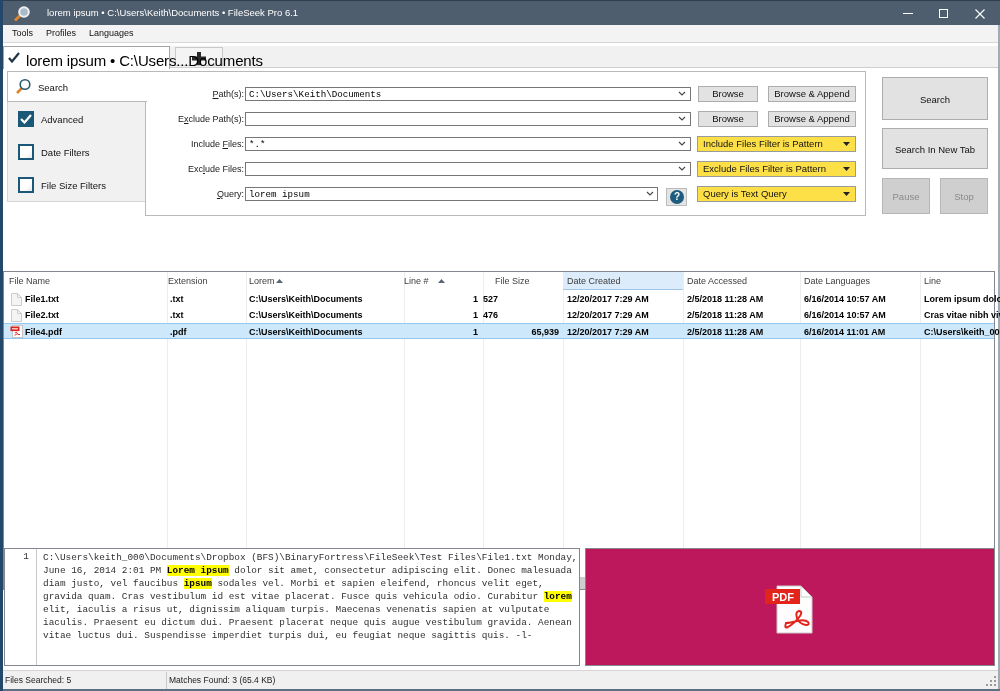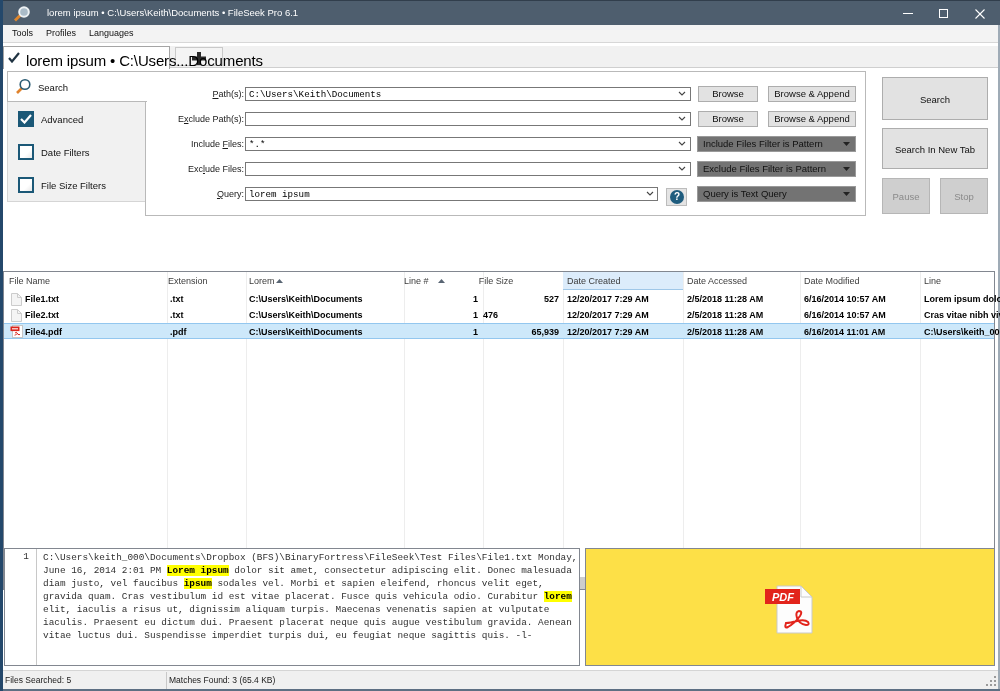--- a/index.html
+++ b/index.html
@@ -22,33 +22,33 @@
 #tabplus { left:175px; top:47px; width:48px; height:19px; background:#f4f4f4; border:1px solid #c9c9c9; z-index:2; }
 
 
 .ltab { left:7px; width:139px; background:#f1f1f1; border:1px solid #d5d5d5; border-top:none; font-size:11px; color:#111; }
 #ltab-search { left:7px; top:71px; width:140px; height:31px; background:#fff; border:1px solid #b9b9b9; border-right:none; z-index:2; }
 
 #groupbox { left:145px; top:71px; width:721px; height:145px; border:1px solid #b9b9b9; background:#fff; }
 .flabel { font-size:9px; color:#1a1a1a; text-align:right; width:99px; }
 .finput { background:#fff; border:1px solid #777; font-family:"Liberation Mono", monospace; font-size:9.2px; color:#000; padding:1px 3px; line-height:11px; }
 .btn { background:#e2e2e2; border:1px solid #adadad; font-size:9.5px; color:#111; text-align:center; white-space:nowrap; overflow:hidden; }
-.ddl { background:#737373; border:1px solid #9a9a9a; font-size:9.5px; color:#111; padding-left:5px; white-space:nowrap; overflow:hidden; }
+.ddl { background:#fde047; border:1px solid #9a9a9a; font-size:9.5px; color:#111; padding-left:5px; white-space:nowrap; overflow:hidden; }
 .dbtn { background:#cfcfcf; border:1px solid #b6b6b6; color:#8a8a8a; font-size:9.5px; text-align:center; }
 
 #table { left:3px; top:227px; width:992px; height:319px; border:1px solid #828790; background:#fff;margin-top:44px; }
 .hcell { position:absolute; top:0; height:18px; font-size:9px; color:#3c3c3c; line-height:19px; white-space:pre; }
 .col-line { position:absolute; top:0; width:1px; background:#ededed; }
 .row { position:absolute; left:0; width:990px; height:16px; font-size:9px; color:#000;font-weight:bold; }
 .cell { position:absolute; line-height:16px; white-space:pre; }
 
 #hscroll { left:0px; top:305px; width:990px; height:12px; background:#f1f1f1; }
 
 #prevL { left:4px; top:548px; width:576px; height:118px; border:1px solid #828790; background:#fff; }
-#prevR { left:585px; top:548px; width:410px; height:118px; border:1px solid #828790; background:#fde047;font-style:italic; }
+#prevR { left:585px; top:548px; width:410px; height:118px; border:1px solid #828790; background:#be185d; }
 #ptext { position:absolute; left:38px; top:2px; width:535px; font-family:"Liberation Mono", monospace; font-size:9.4px; line-height:13px; color:#303030; white-space:pre-wrap; }
 .hl { background:#ffff00; font-weight:bold; color:#000; }
 
 #statusbar { left:2px; top:670px; width:996px; height:19px; background:#f0f0f0; border-top:1px solid #d5d5d5; font-size:8.5px; color:#1a1a1a; }
 </style>
 </head>
 <body>
 
 <div id="titlebar" class="abs">
   <svg class="abs" style="left:13px;top:4px" width="19" height="18" viewBox="0 0 19 18">
@@ -174,32 +174,32 @@
   <div class="hcell" style="left:5px">File Name</div>
   <div class="hcell" style="left:164px">Extension</div>
   <div class="hcell" style="left:245px">Lorem</div>
   <svg class="abs" style="left:272px;top:7px" width="7" height="4" viewBox="0 0 7 4">
       <path d="M3.5 0 L7 4 L0 4 Z" fill="#596573"></path>
     </svg>
   <div class="hcell" style="left:400px;width:74px;text-align:left">Line #</div>
   <svg class="abs" style="left:434px;top:7px" width="7" height="4" viewBox="0 0 7 4">
       <path d="M3.5 0 L7 4 L0 4 Z" fill="#596573"></path>
     </svg>
-  <div class="hcell" style="left:454px;width:76px;text-align:center">File Size</div>
+  <div class="hcell" style="left:491px;width:76px;text-align:left">File Size</div>
   <div class="hcell" style="left:559px;width:120px;background:#dcecfb;border-bottom:1px solid #9fc7e8;padding-left:4px">Date Created</div>
   <div class="hcell" style="left:683px">Date Accessed</div>
-  <div class="hcell" style="left:800px">Date Modified</div>
+  <div class="hcell" style="left:800px">Date Languages</div>
   <div class="hcell" style="left:920px">Line</div>
 
   <div class="row" style="top:19px">
     <span class="cell" style="left:21px">File1.txt</span>
     <span class="cell" style="left:166px">.txt</span>
     <span class="cell" style="left:245px">C:\Users\Keith\Documents</span>
     <span class="cell" style="left:400px;width:74px;text-align:right">1</span>
-    <span class="cell" style="left:479px;width:76px;text-align:right">527</span>
+    <span class="cell" style="left:479px;width:76px;">527</span>
     <span class="cell" style="left:563px">12/20/2017 7:29 AM</span>
     <span class="cell" style="left:683px">2/5/2018 11:28 AM</span>
     <span class="cell" style="left:800px">6/16/2014 10:57 AM</span>
     <span class="cell" style="left:920px">Lorem ipsum dolor</span>
   </div>
   <div class="row" style="top:35px">
     <span class="cell" style="left:21px">File2.txt</span>
     <span class="cell" style="left:166px">.txt</span>
     <span class="cell" style="left:245px">C:\Users\Keith\Documents</span>
     <span class="cell" style="left:400px;width:74px;text-align:right">1</span>

